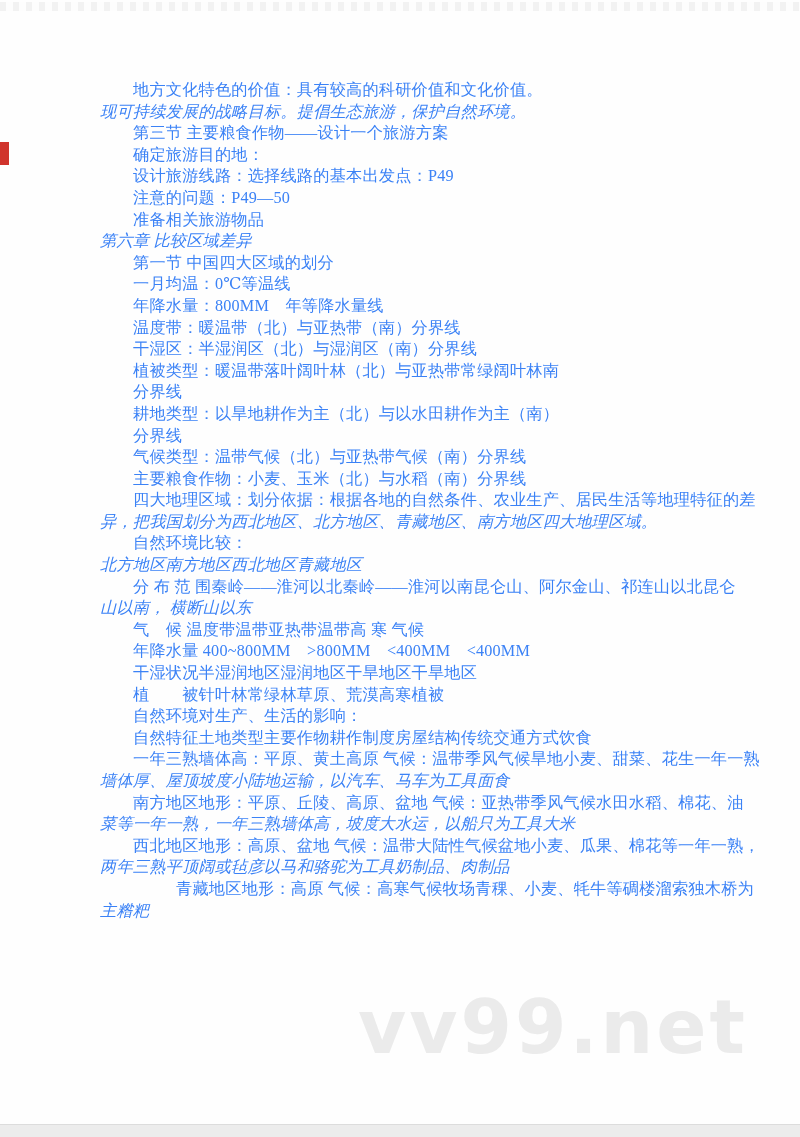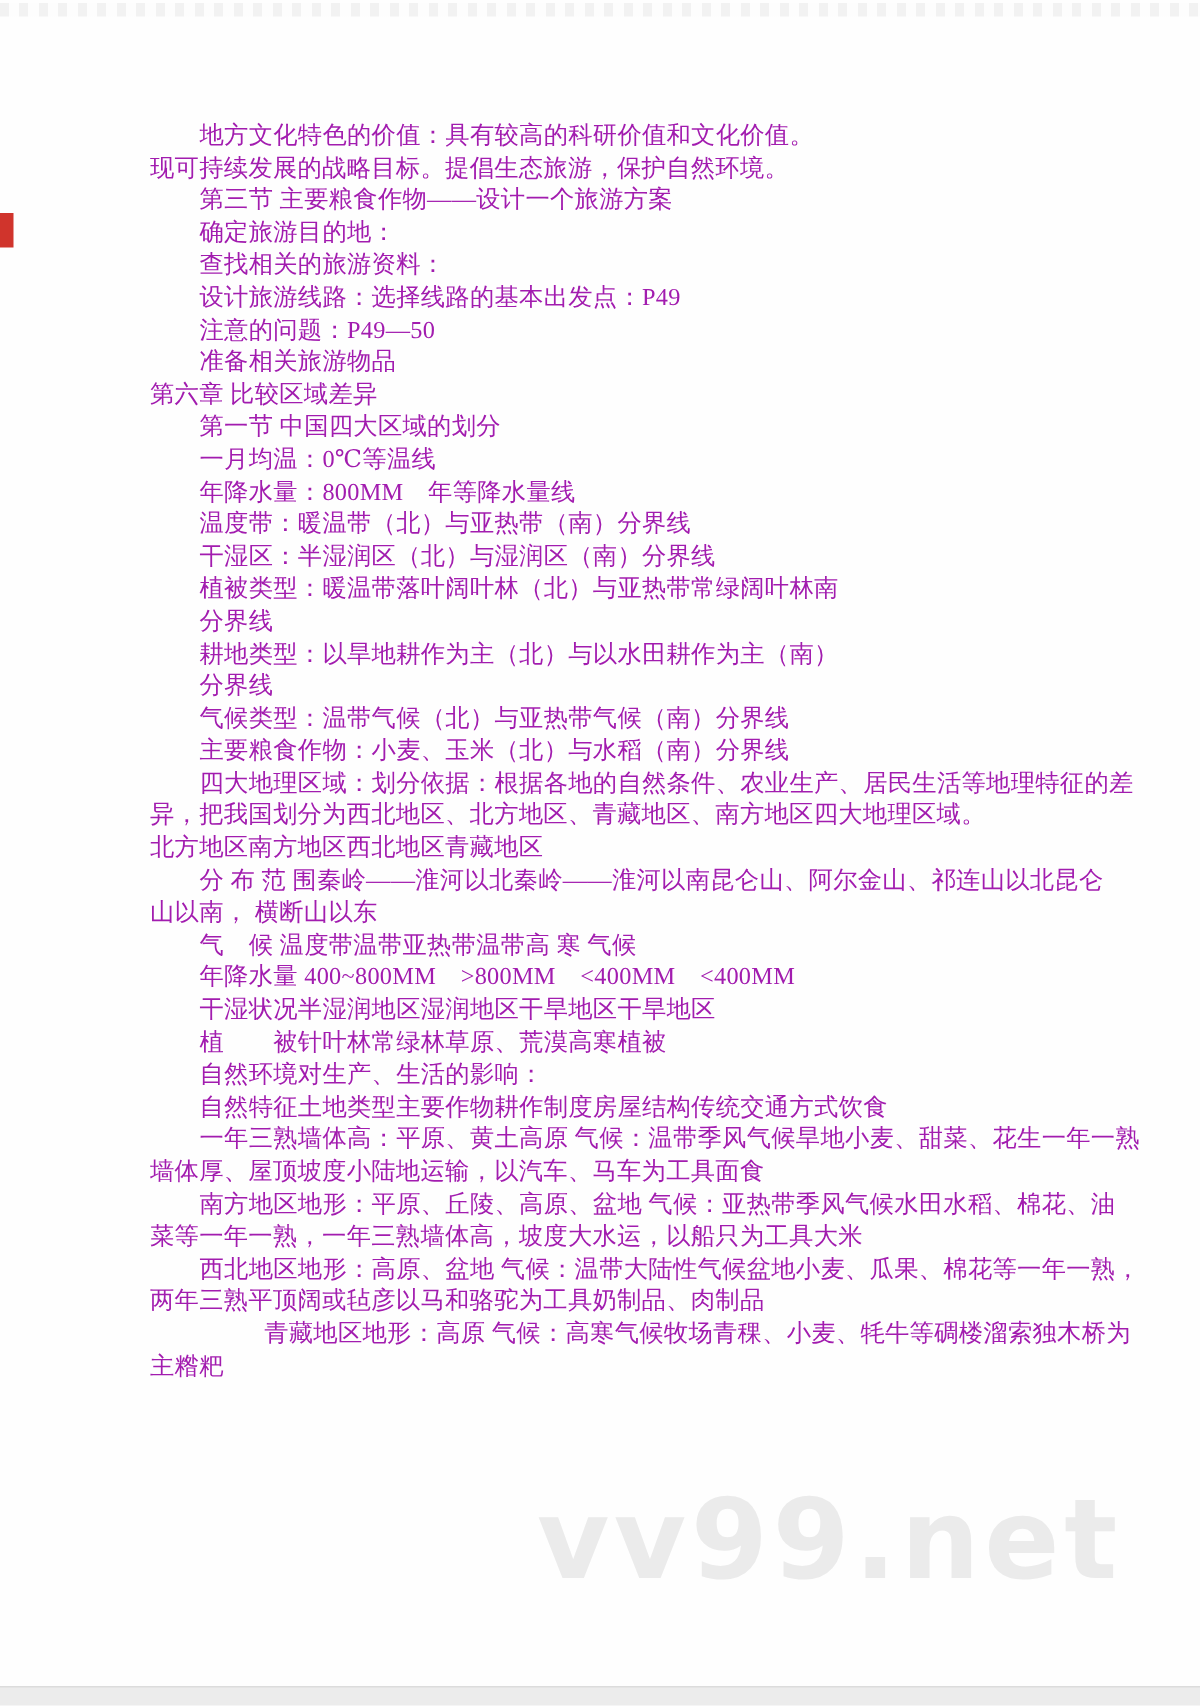--- a/index.html
+++ b/index.html
@@ -3,23 +3,23 @@
 <meta charset="utf-8">
 <style>
   html,body{margin:0;padding:0;}
   body{width:800px;height:1137px;position:relative;background:#ffffff;overflow:hidden;
        font-family:"Liberation Serif","DejaVu Serif",serif;}
   .page{position:absolute;inset:0;background:#fefefe;}
   .perforation{position:absolute;left:0;top:2px;width:800px;height:9px;
        background:repeating-linear-gradient(90deg,#f2f2f2 0 6px,#fdfdfd 6px 13px);}
   .red-marker{position:absolute;left:0;top:142px;width:9px;height:23px;background:#d0342c;}
   .doc{position:absolute;left:100px;top:80px;width:660px;
-       font-size:16.2px;line-height:21.6px;color:#a21caf;letter-spacing:0.2px;}
+       font-size:16.2px;line-height:21.6px;color:#3b82f6;letter-spacing:0.2px;}
   .line{white-space:nowrap;}
-  .ind-0{margin-left:0;}
+  .ind-0{margin-left:0;font-style:italic;}
   .ind-1{margin-left:33px;}
   .ind-2{margin-left:70px;text-align:center;}
   .watermark{position:absolute;left:358px;top:984px;
        font-family:"DejaVu Sans","Liberation Sans",sans-serif;
        font-weight:700;font-size:74px;letter-spacing:3px;color:#ebebeb;
        user-select:none;}
   .bottom-bar{position:absolute;left:0;top:1124px;width:800px;height:13px;
        background:#ececec;border-top:1px solid #dcdcdc;}
 </style>
 </head>
@@ -27,38 +27,38 @@
 
 <div class="page">
   <div class="perforation"></div>
   <div class="red-marker"></div>
 
   <div class="doc">
       <div class="line ind-1">地方文化特色的价值：具有较高的科研价值和文化价值。</div>
       <div class="line ind-0">现可持续发展的战略目标。提倡生态旅游，保护自然环境。</div>
       <div class="line ind-1">第三节 主要粮食作物——设计一个旅游方案</div>
       <div class="line ind-1">确定旅游目的地：</div>
-      <div class="line ind-1">查找相关的旅游资料：</div>
       <div class="line ind-1">设计旅游线路：选择线路的基本出发点：P49</div>
       <div class="line ind-1">注意的问题：P49—50</div>
       <div class="line ind-1">准备相关旅游物品</div>
       <div class="line ind-0">第六章 比较区域差异</div>
       <div class="line ind-1">第一节 中国四大区域的划分</div>
       <div class="line ind-1">一月均温：0℃等温线</div>
       <div class="line ind-1">年降水量：800MM　年等降水量线</div>
       <div class="line ind-1">温度带：暖温带（北）与亚热带（南）分界线</div>
       <div class="line ind-1">干湿区：半湿润区（北）与湿润区（南）分界线</div>
       <div class="line ind-1">植被类型：暖温带落叶阔叶林（北）与亚热带常绿阔叶林南</div>
       <div class="line ind-1">分界线</div>
       <div class="line ind-1">耕地类型：以旱地耕作为主（北）与以水田耕作为主（南）</div>
       <div class="line ind-1">分界线</div>
       <div class="line ind-1">气候类型：温带气候（北）与亚热带气候（南）分界线</div>
       <div class="line ind-1">主要粮食作物：小麦、玉米（北）与水稻（南）分界线</div>
       <div class="line ind-1">四大地理区域：划分依据：根据各地的自然条件、农业生产、居民生活等地理特征的差</div>
       <div class="line ind-0">异，把我国划分为西北地区、北方地区、青藏地区、南方地区四大地理区域。</div>
+      <div class="line ind-1">自然环境比较：</div>
       <div class="line ind-0">北方地区南方地区西北地区青藏地区</div>
       <div class="line ind-1">分 布 范 围秦岭——淮河以北秦岭——淮河以南昆仑山、阿尔金山、祁连山以北昆仑</div>
       <div class="line ind-0">山以南， 横断山以东</div>
       <div class="line ind-1">气　候 温度带温带亚热带温带高 寒 气候</div>
       <div class="line ind-1">年降水量 400~800MM　&gt;800MM　&lt;400MM　&lt;400MM</div>
       <div class="line ind-1">干湿状况半湿润地区湿润地区干旱地区干旱地区</div>
       <div class="line ind-1">植　　被针叶林常绿林草原、荒漠高寒植被</div>
       <div class="line ind-1">自然环境对生产、生活的影响：</div>
       <div class="line ind-1">自然特征土地类型主要作物耕作制度房屋结构传统交通方式饮食</div>
       <div class="line ind-1">一年三熟墙体高：平原、黄土高原 气候：温带季风气候旱地小麦、甜菜、花生一年一熟</div>

